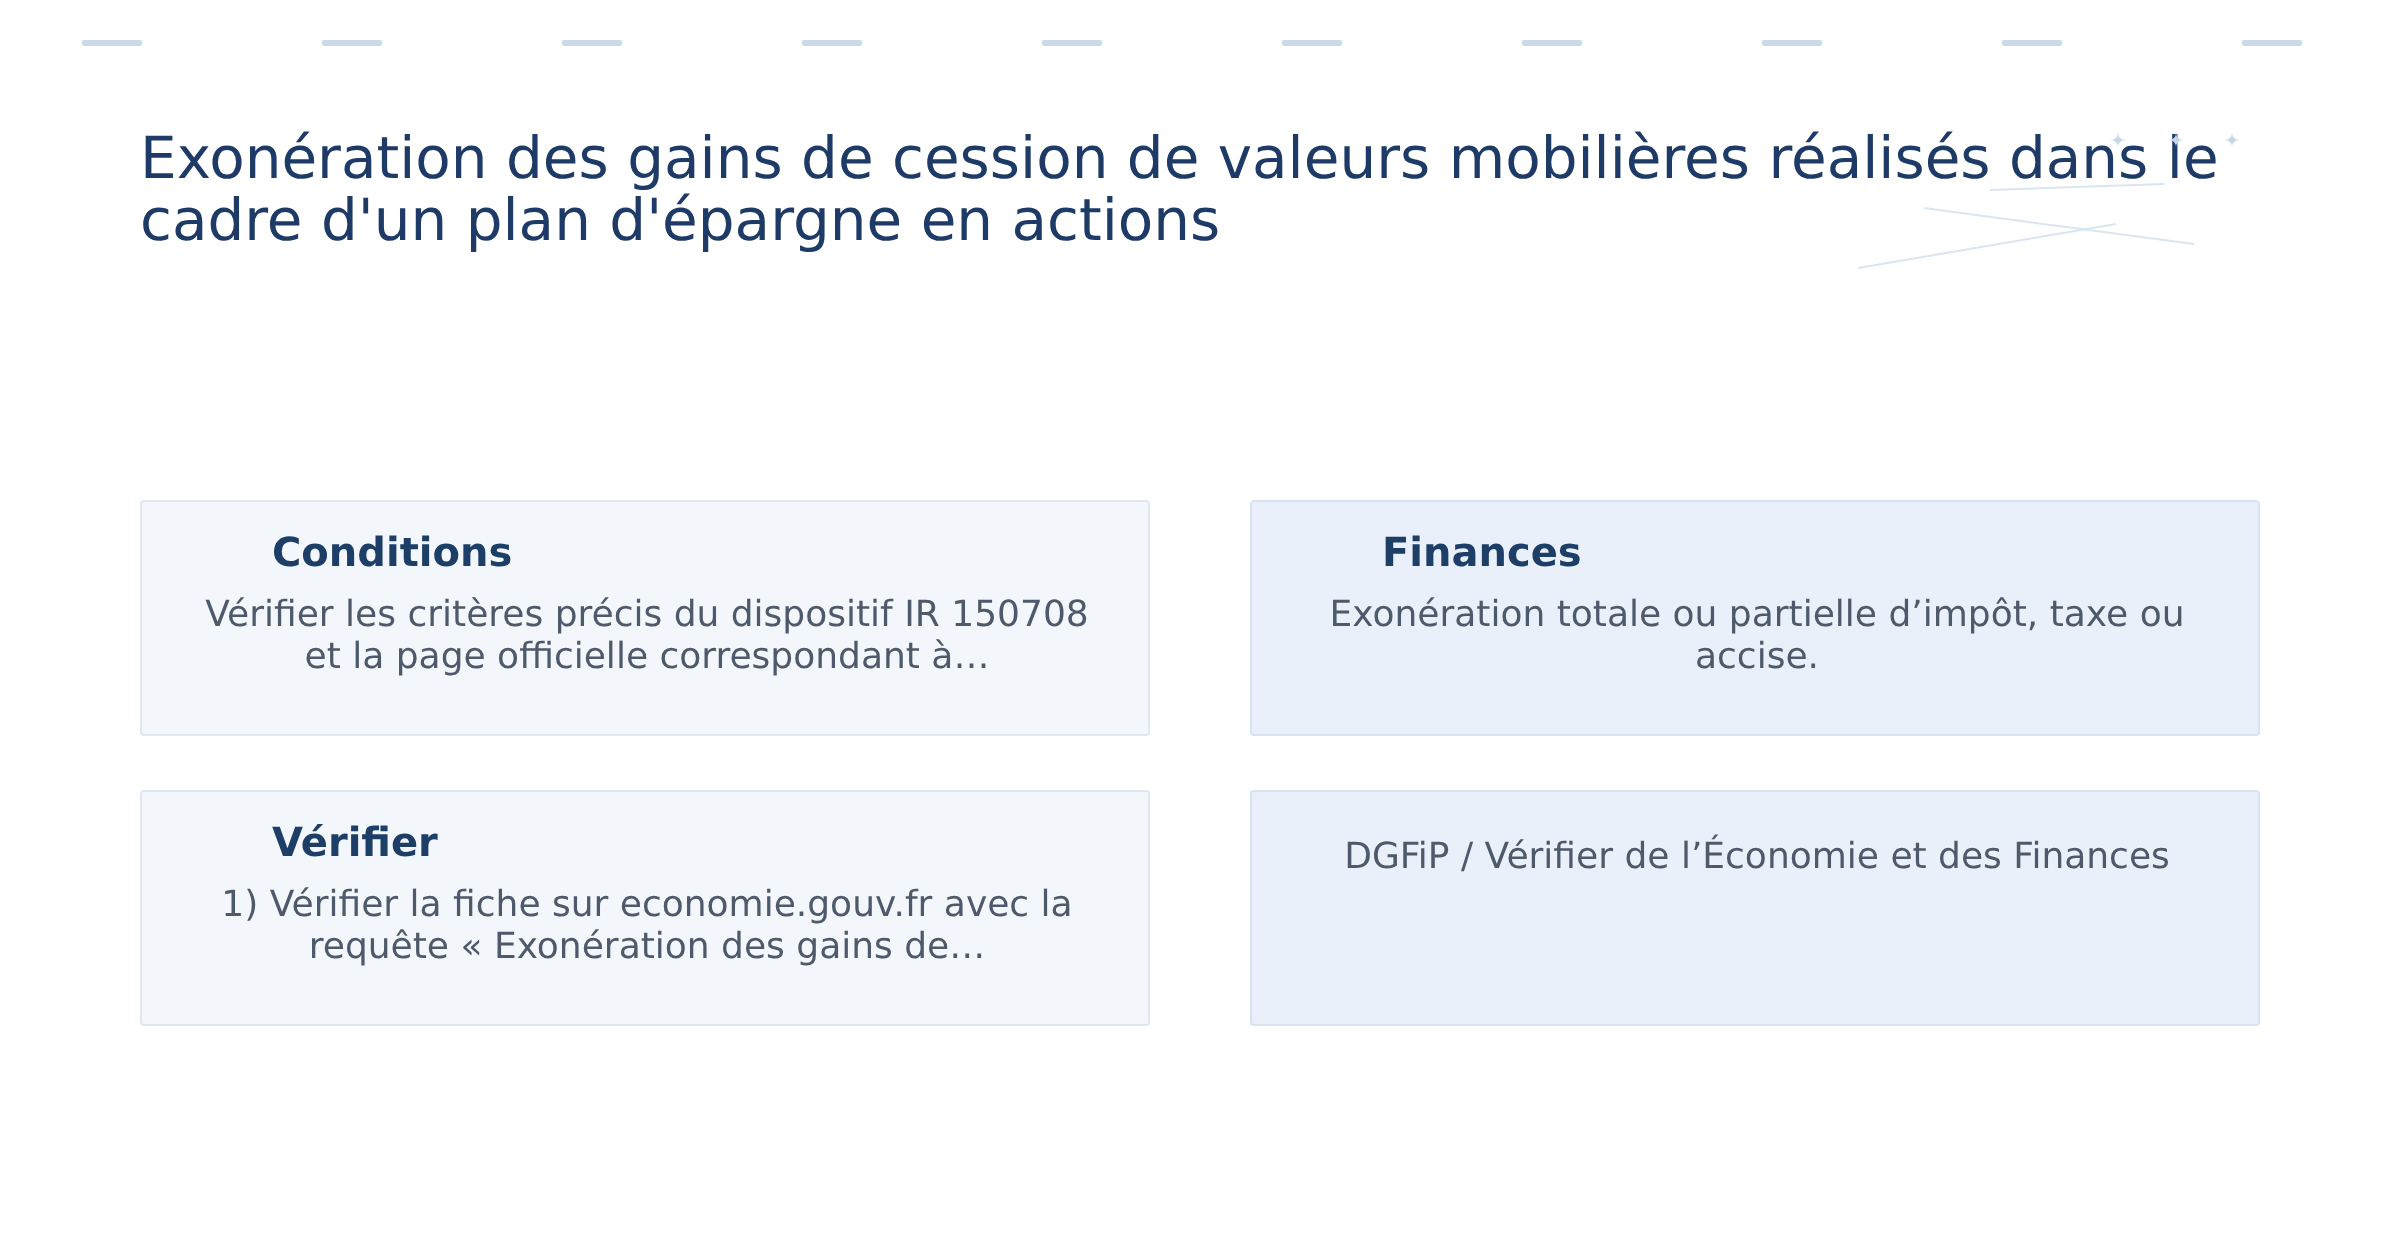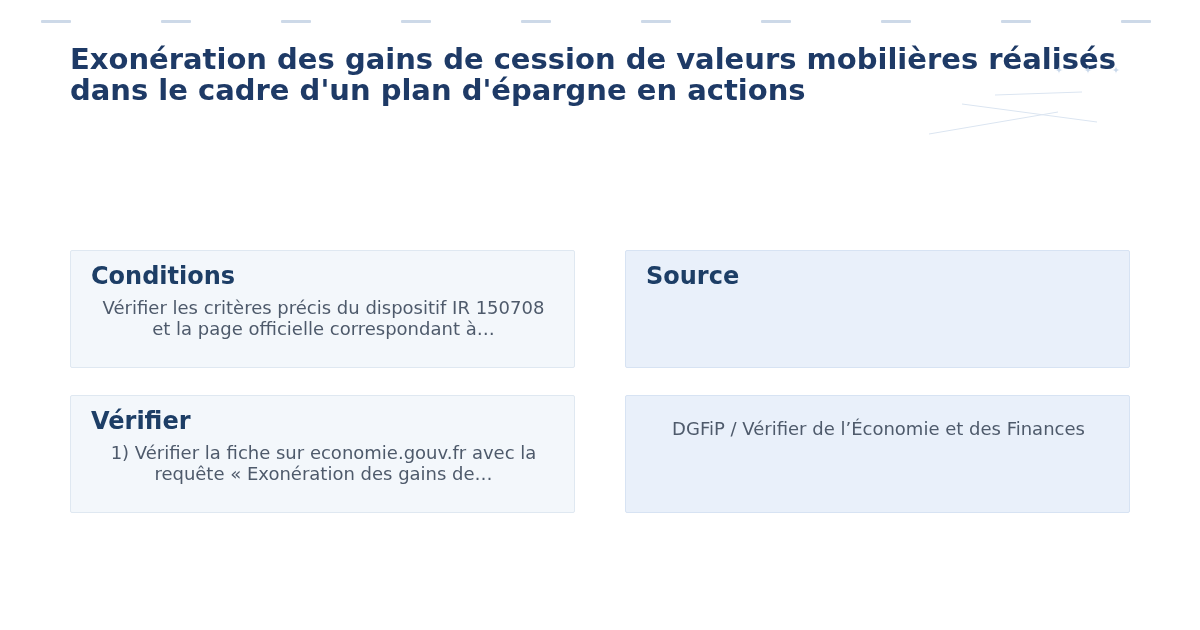--- a/index.html
+++ b/index.html
@@ -40,25 +40,25 @@
     width: 30px;
     height: 3px;
     background: var(--dash-blue);
     border-radius: 1px;
     flex: 0 0 auto;
   }
 
   .page-title {
     position: absolute;
     left: 70px;
-    top: 44px;
+    top: 64px;
     width: 1050px;
     font-size: 29px;
     line-height: 31px;
-    font-weight: bold;
+    font-weight: normal;
     color: var(--title-navy);
     letter-spacing: 0;
   }
 
   .decor {
     position: absolute;
     left: 920px;
     top: 58px;
     width: 220px;
     height: 80px;
@@ -82,24 +82,25 @@
   }
   .card.variant-light {
     background: var(--card-bg-light);
     border: 1px solid var(--card-border-light);
   }
   .card.variant-blue {
     background: var(--card-bg-blue);
     border: 1px solid var(--card-border-blue);
   }
   .card h2 {
-    font-size: 24px;
+    font-size: 20px;
     line-height: 24px;
     font-weight: bold;
     color: var(--card-heading-navy);
+    margin-left: 45px;
   }
   .card p {
     margin-top: 9px;
     font-size: 18px;
     line-height: 21px;
     color: var(--body-gray);
     text-align: center;
   }
 </style>
 </head>
@@ -136,21 +137,22 @@
   </svg>
 
   <div class="cards-grid">
 
     <section class="card variant-light">
       <h2>Conditions</h2>
       <p>Vérifier les critères précis du dispositif IR 150708 et la page officielle correspondant à…</p>
     </section>
 
     <section class="card variant-blue">
-      <h2>Source</h2>
+      <h2>Finances</h2>
+      <p>Exonération totale ou partielle d’impôt, taxe ou accise.</p>
     </section>
 
     <section class="card variant-light">
       <h2>Vérifier</h2>
       <p>1) Vérifier la fiche sur economie.gouv.fr avec la requête « Exonération des gains de…</p>
     </section>
 
     <section class="card variant-blue">
       <p>DGFiP / Vérifier de l’Économie et des Finances</p>
     </section>

